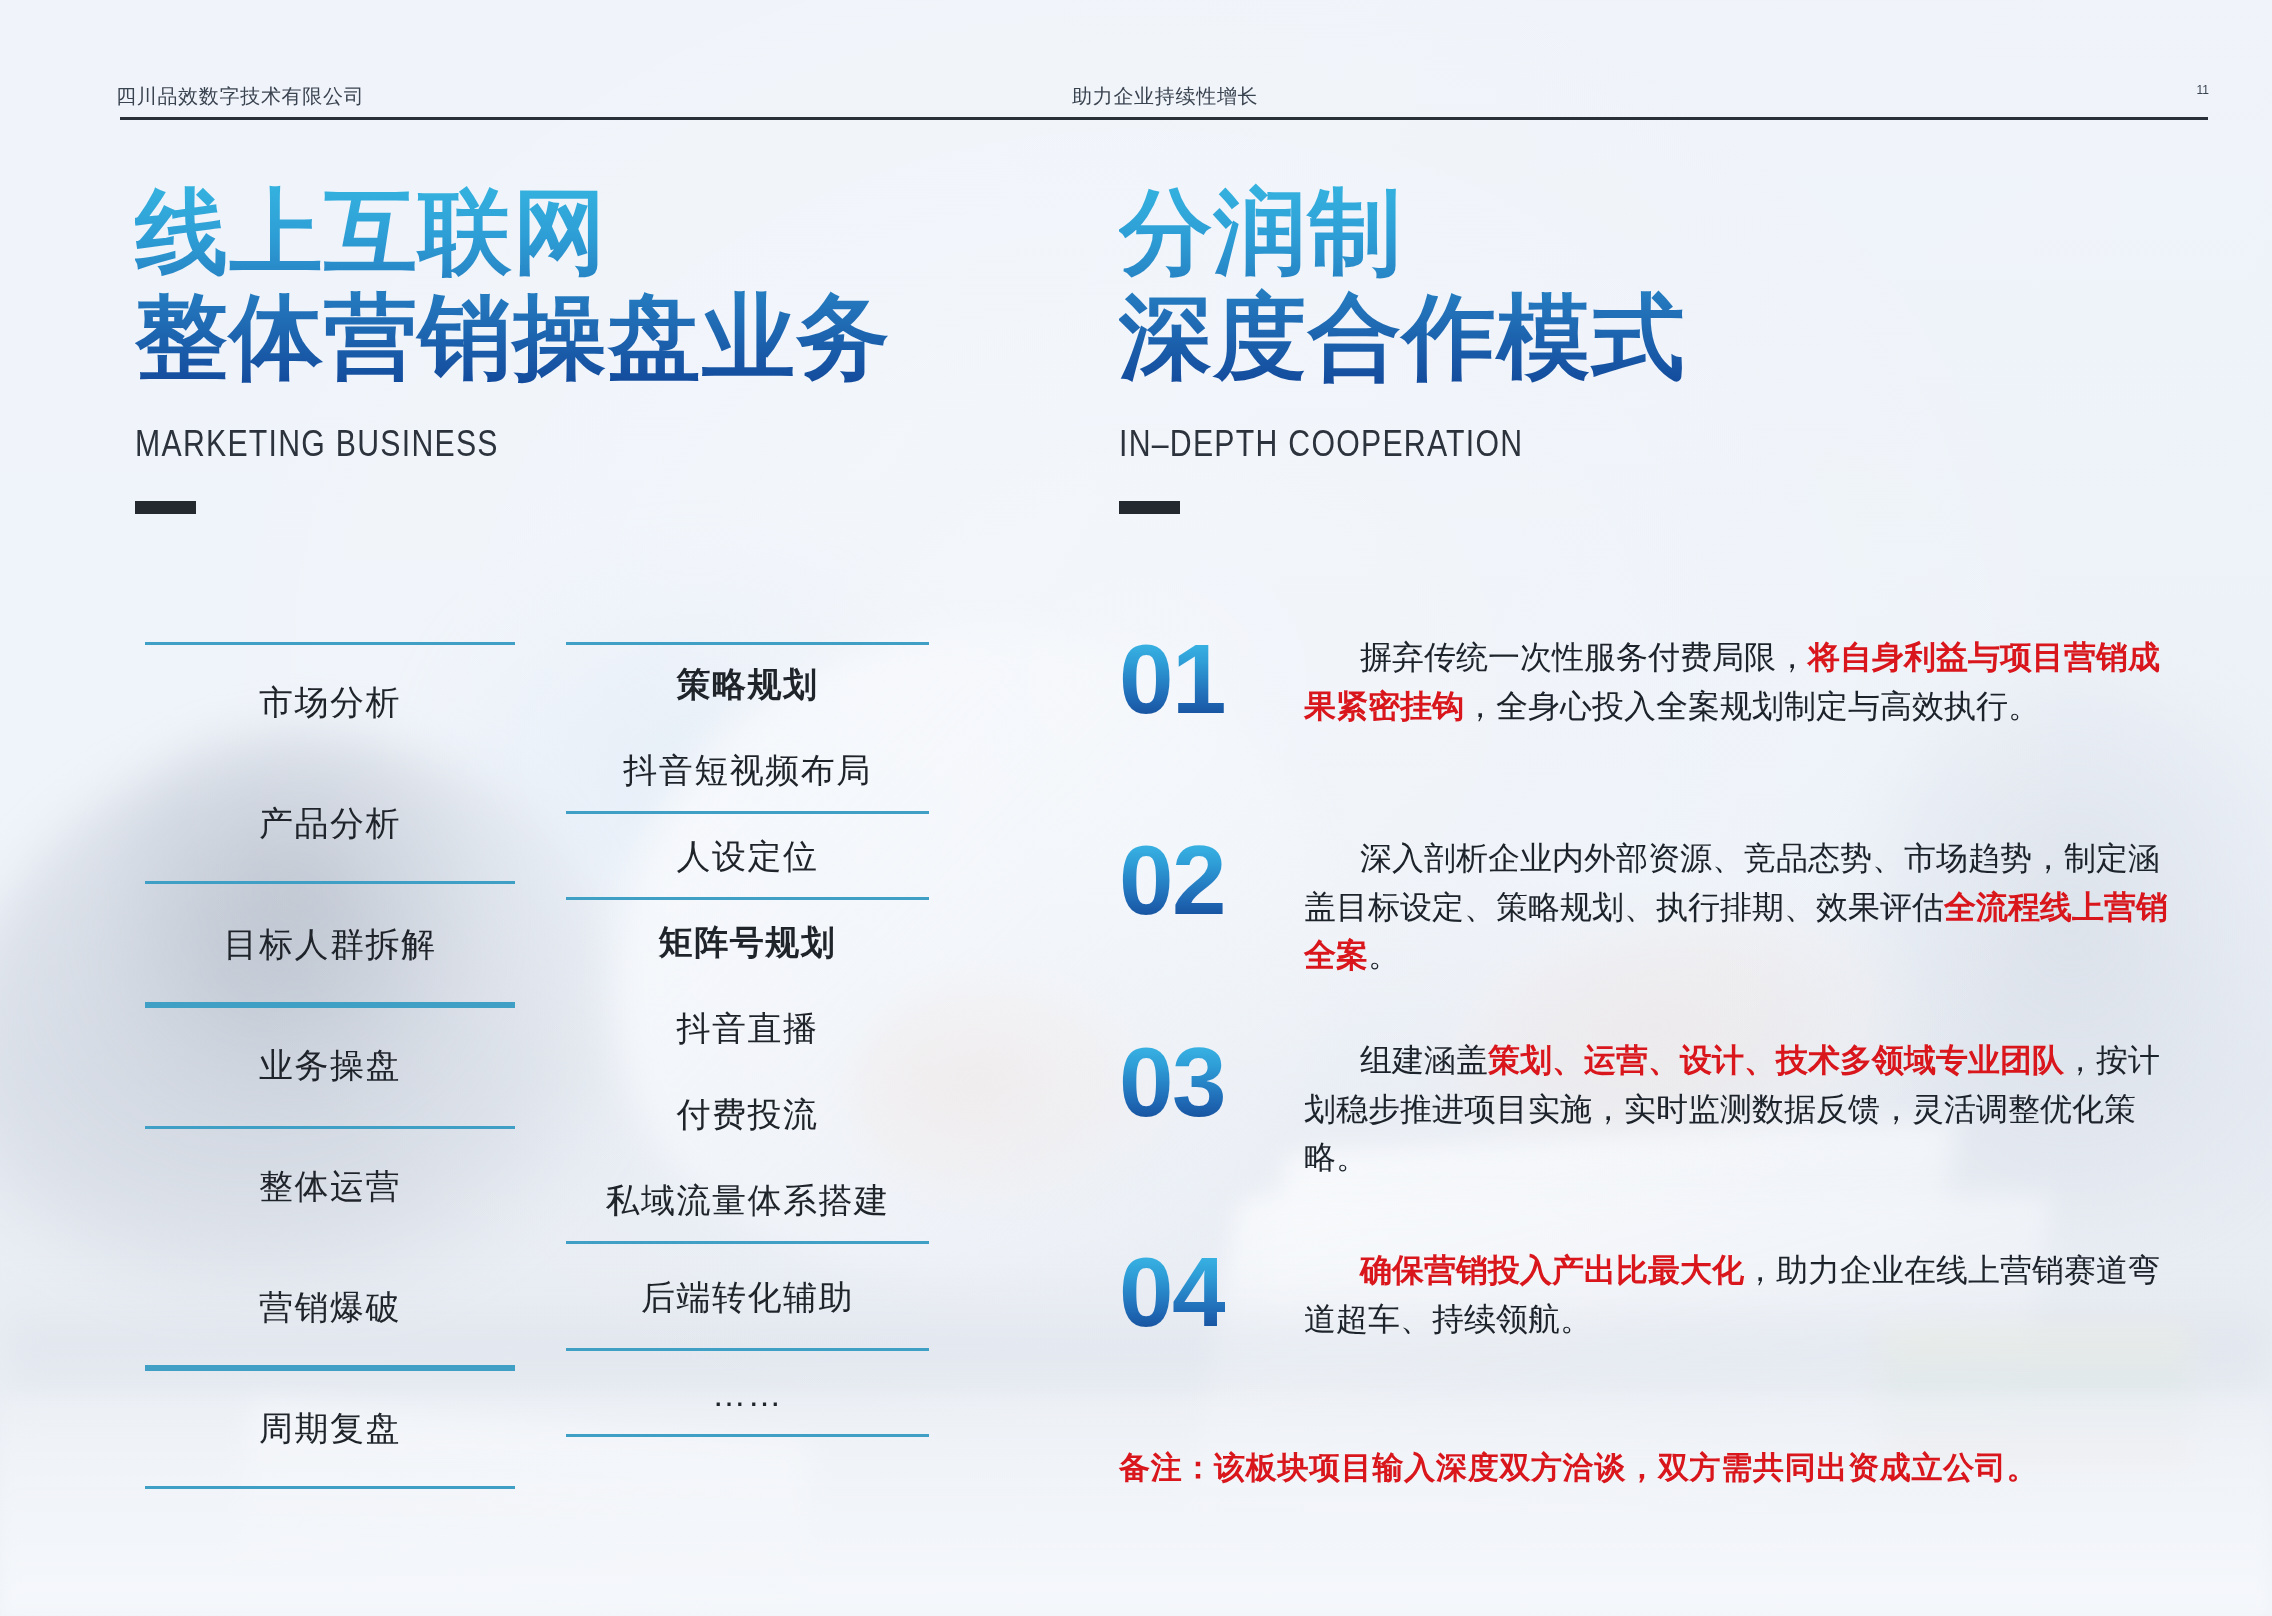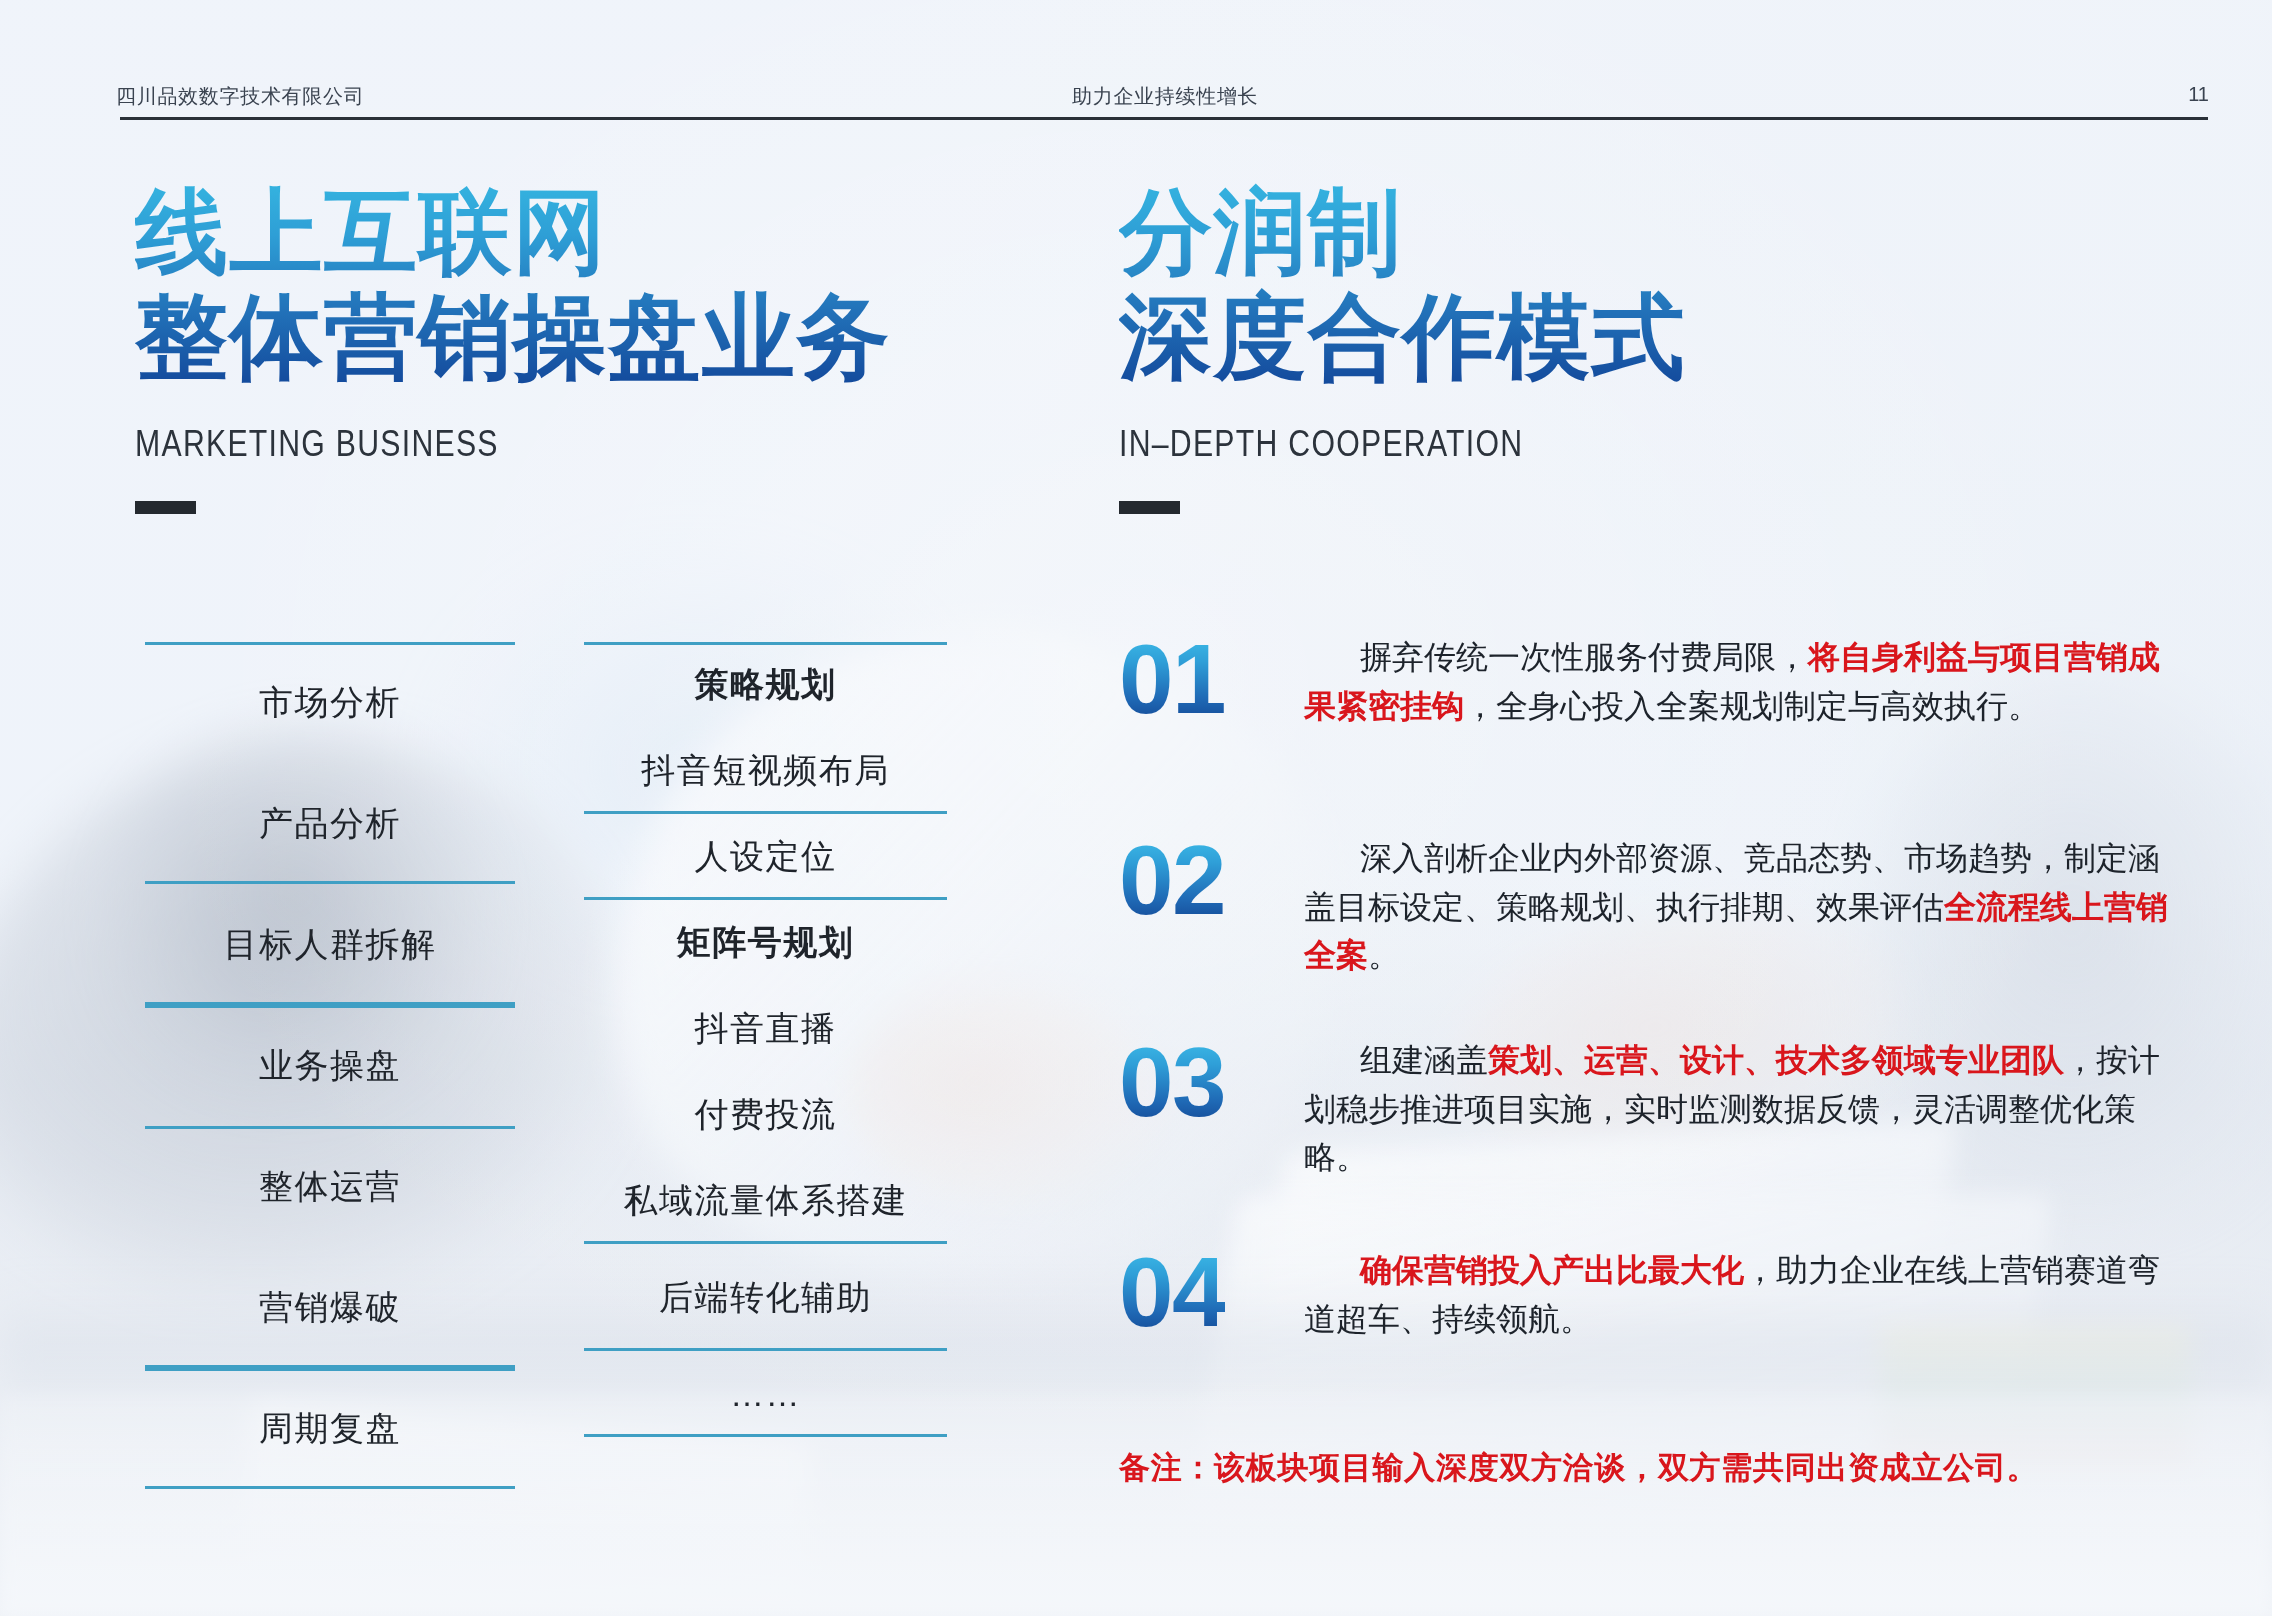--- a/index.html
+++ b/index.html
@@ -112,21 +112,21 @@
   }
   .vignette{
     position:absolute;inset:0;
     background:radial-gradient(ellipse at 50% 42%,rgba(255,255,255,.30),rgba(226,234,244,.0) 62%);
   }
 
   
   .header{position:absolute;left:0;top:83px;width:2273px;height:44px;}
   .hdr-left{position:absolute;left:116px;top:0;font-size:20px;color:#3a4350;letter-spacing:0.7px;white-space:nowrap;}
   .hdr-center{position:absolute;left:1072px;top:0;font-size:20px;color:#3a4350;letter-spacing:0.7px;white-space:nowrap;}
-  .hdr-page{position:absolute;right:64px;top:0;font-size:20px;color:#3a4350;}
+  .hdr-page{position:absolute;right:64px;top:0;font-size:12px;color:#3a4350;}
   .hdr-rule{position:absolute;left:120px;top:117px;width:2088px;height:3px;background:#2a3038;}
 
   
   .colL{position:absolute;left:135px;top:180px;width:962px;}
   .colR{position:absolute;left:1119px;top:180px;width:1051px;}
 
   .bigtitle{
     font-size:93px;line-height:1.13;font-weight:700;letter-spacing:1.5px;
     background:linear-gradient(180deg,#35b4e0 0%,#2e9fd6 26%,#2272b9 62%,#12479a 100%);
     -webkit-background-clip:text;background-clip:text;color:transparent;
@@ -135,21 +135,21 @@
   .entitle{
     margin-top:33px;font-size:36px;letter-spacing:1.5px;color:#2c333c;
     transform:scaleX(.84);transform-origin:left center;white-space:nowrap;
   }
   .dash{margin-top:36px;width:61px;height:13.3px;background:#24292f;}
 
   
   .lists{position:absolute;left:0;top:642px;width:1036px;height:858px;}
   .listcol{position:absolute;top:0;}
   .listcol.c1{left:145px;width:370px;}
-  .listcol.c2{left:584px;width:363px;}
+  .listcol.c2{left:566px;width:363px;}
   .litem{
     position:relative;box-sizing:border-box;display:flex;align-items:center;justify-content:center;
     font-size:34px;color:#1f242b;letter-spacing:1.5px;white-space:nowrap;
   }
   .litem.bold{font-weight:700;}
   .litem .rule-top,.litem .rule-bot{
     position:absolute;left:0;width:100%;height:3px;background:#3f9fc4;
   }
   .litem .rule-top{top:0;}
   .litem .rule-bot{bottom:0;}

